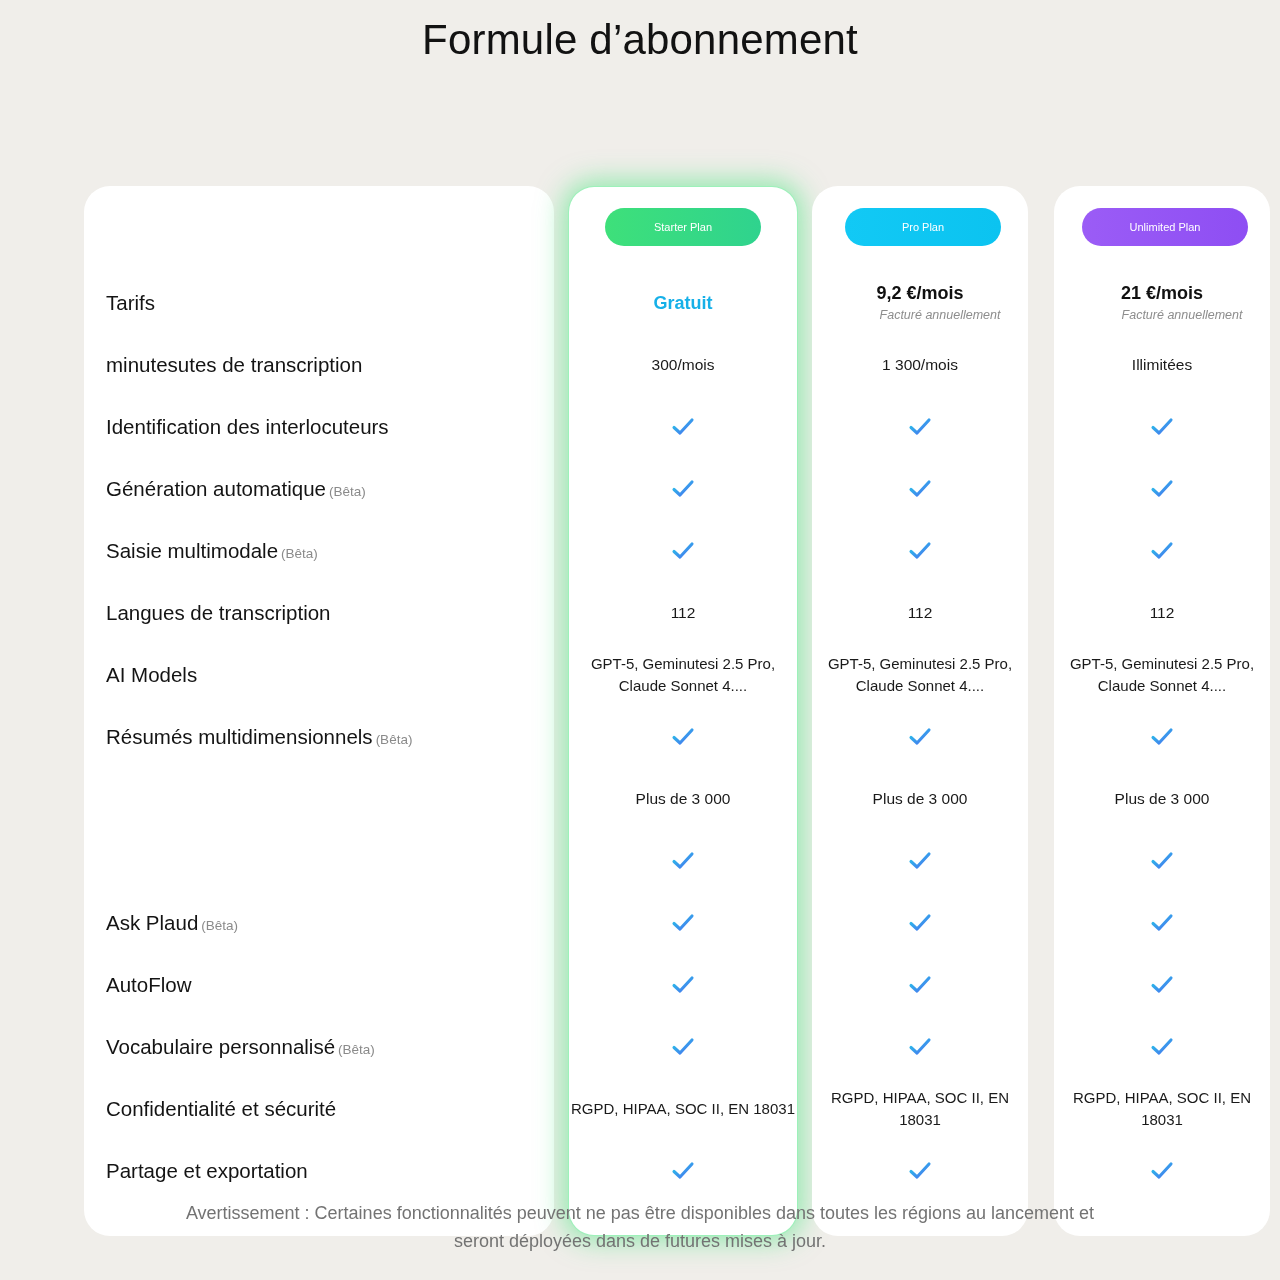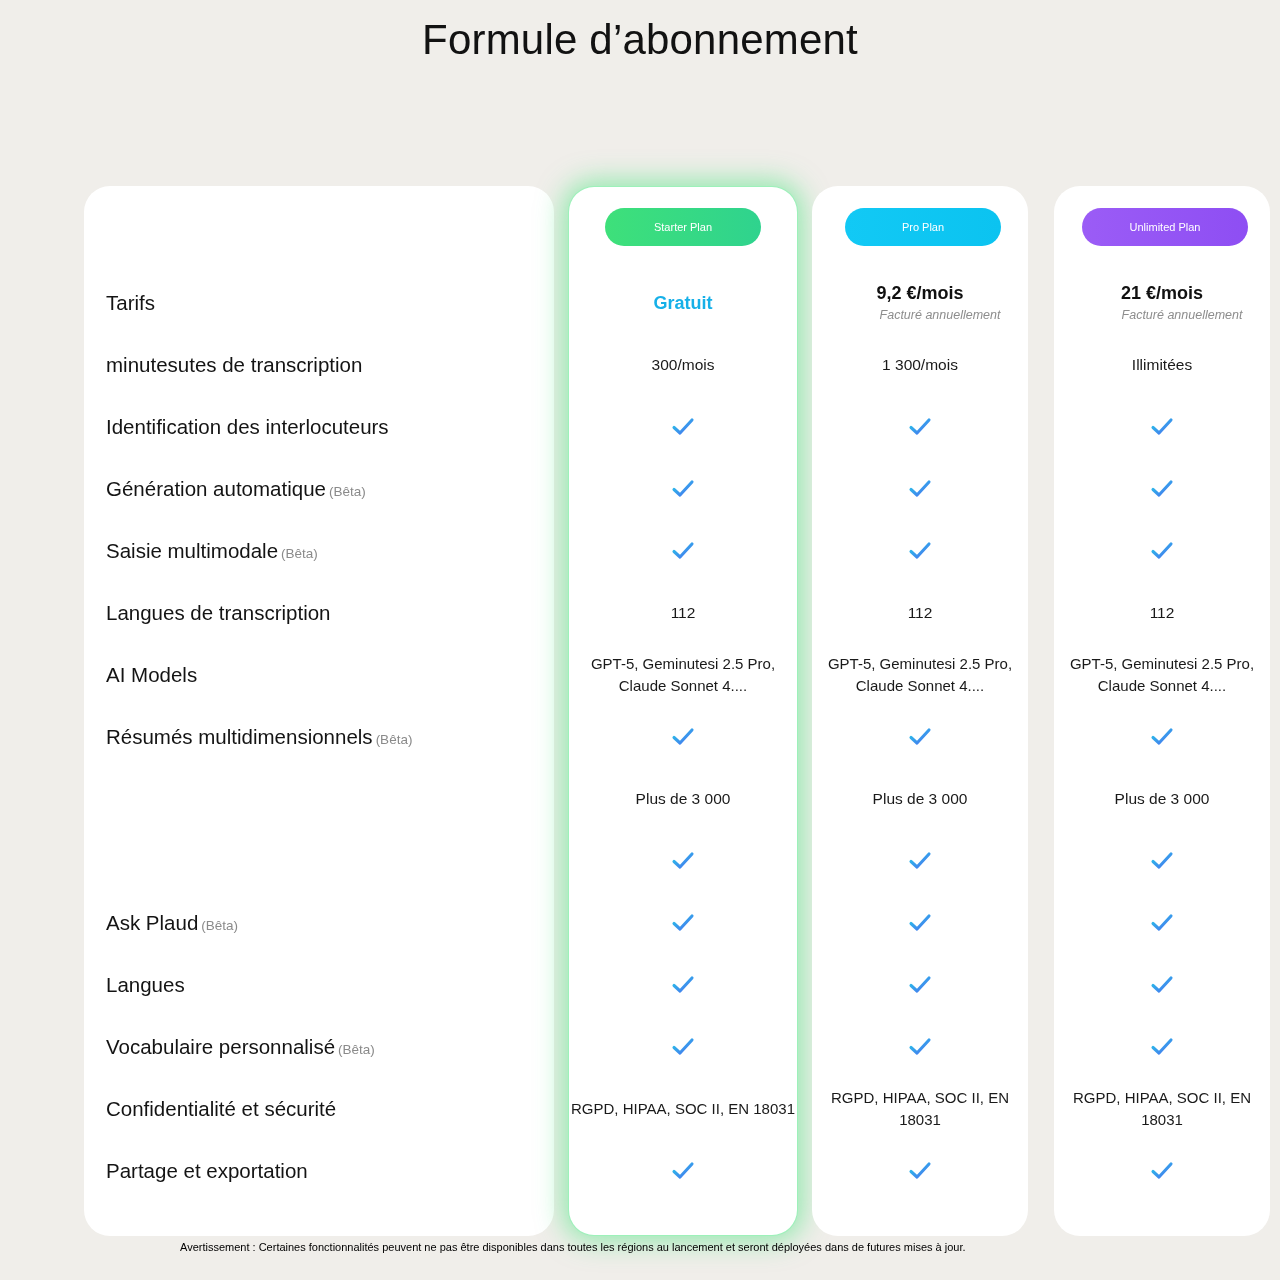--- a/index.html
+++ b/index.html
@@ -159,22 +159,23 @@
     display: inline-block;
     width: 26px;
     height: 26px;
     vertical-align: middle;
   }
   .footnote {
     position: absolute;
     left: 0;
     right: 0;
     bottom: 24px;
-    font-size: 11px;
-    color: #000000;
+    text-align: center;
+    font-size: 18px;
+    color: #737373;
     line-height: 1.55;
     padding: 0 180px;
     box-sizing: border-box;
   }
 </style>
 </head>
 <body>
 
 <div class="page">
 
@@ -394,21 +395,21 @@
                 <defs>
                   <linearGradient id="cg10-2" x1="0" y1="0" x2="1" y2="1">
                     <stop offset="0%" stop-color="#23c9e8"></stop>
                     <stop offset="100%" stop-color="#4d6df0"></stop>
                   </linearGradient>
                 </defs>
                 <path d="M4 13.5 L10 19 L22 6" fill="none" stroke="url(#cg10-2)" stroke-width="3.1" stroke-linecap="round" stroke-linejoin="round"></path>
               </svg></span></div>
         </div>
         <div class="row">
-          <div class="feature-label">Langues</div>
+          <div class="feature-label">AutoFlow</div>
           <div class="cell cell-starter"><span class="check"><svg viewBox="0 0 26 26" width="26" height="26">
                 <defs>
                   <linearGradient id="cg11-0" x1="0" y1="0" x2="1" y2="1">
                     <stop offset="0%" stop-color="#23c9e8"></stop>
                     <stop offset="100%" stop-color="#4d6df0"></stop>
                   </linearGradient>
                 </defs>
                 <path d="M4 13.5 L10 19 L22 6" fill="none" stroke="url(#cg11-0)" stroke-width="3.1" stroke-linecap="round" stroke-linejoin="round"></path>
               </svg></span></div>
           <div class="cell cell-pro"><span class="check"><svg viewBox="0 0 26 26" width="26" height="26">

